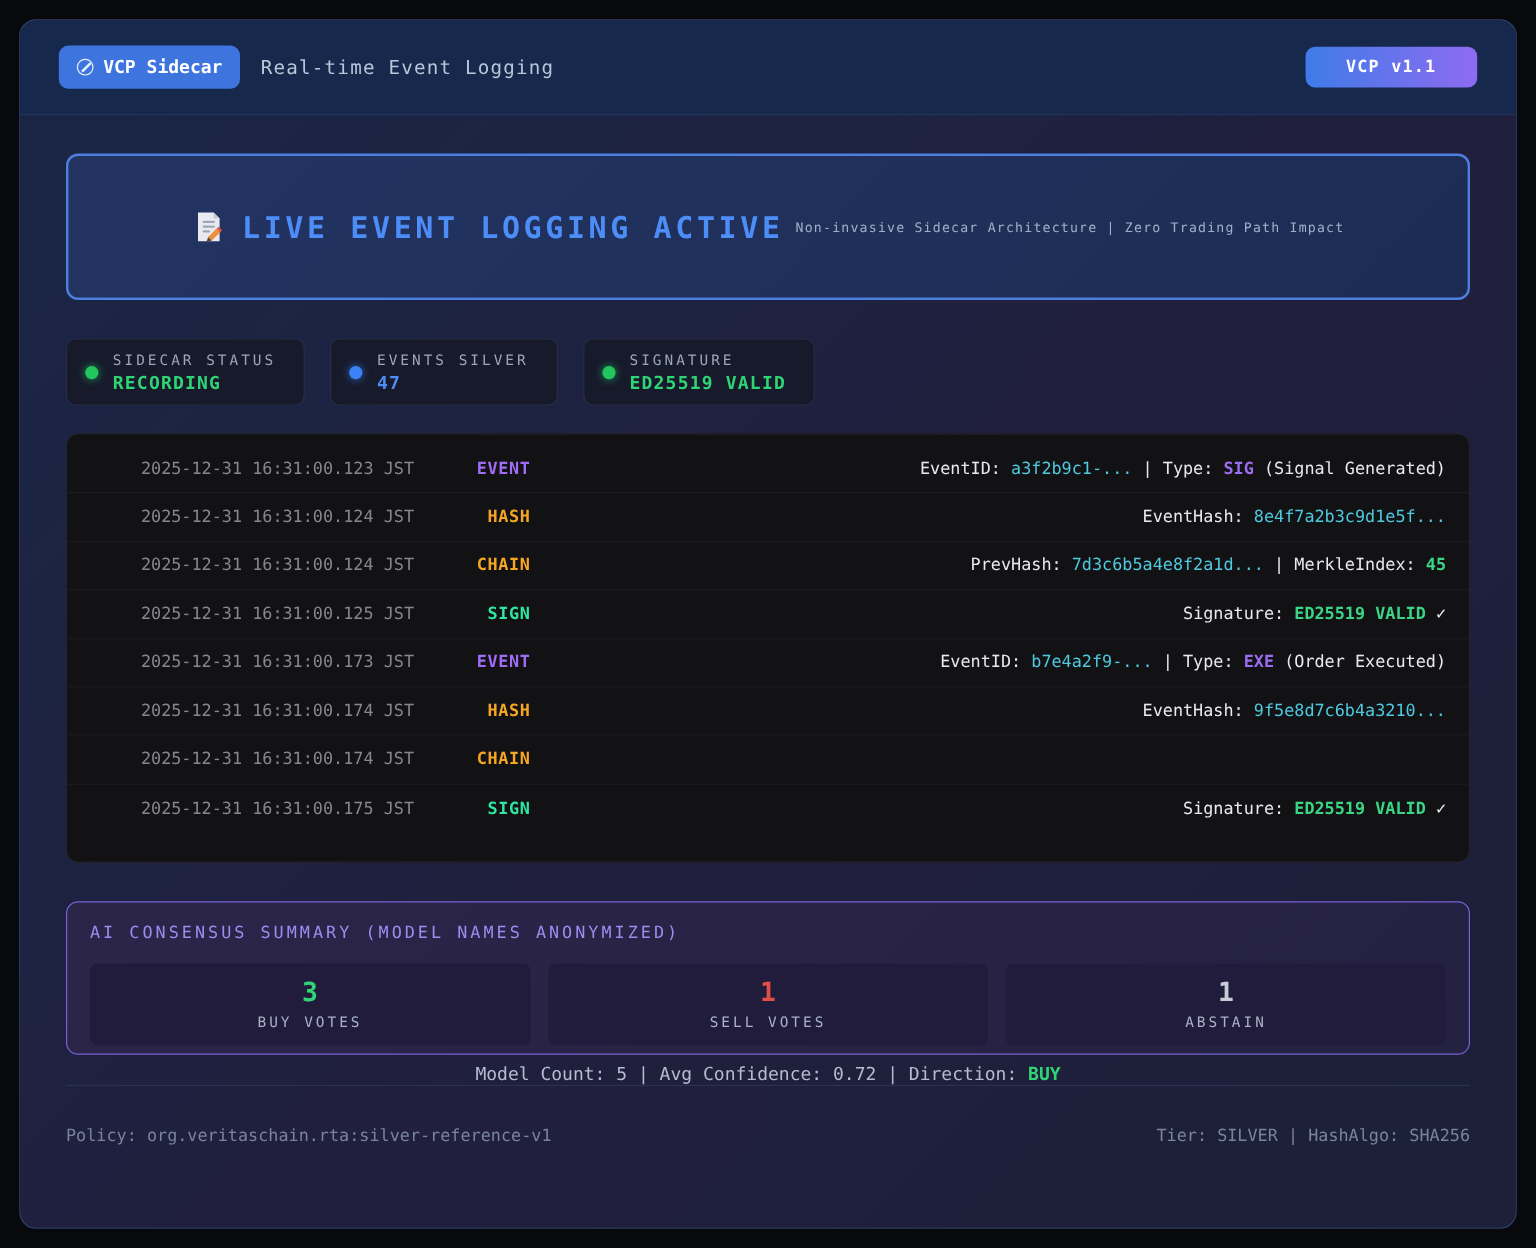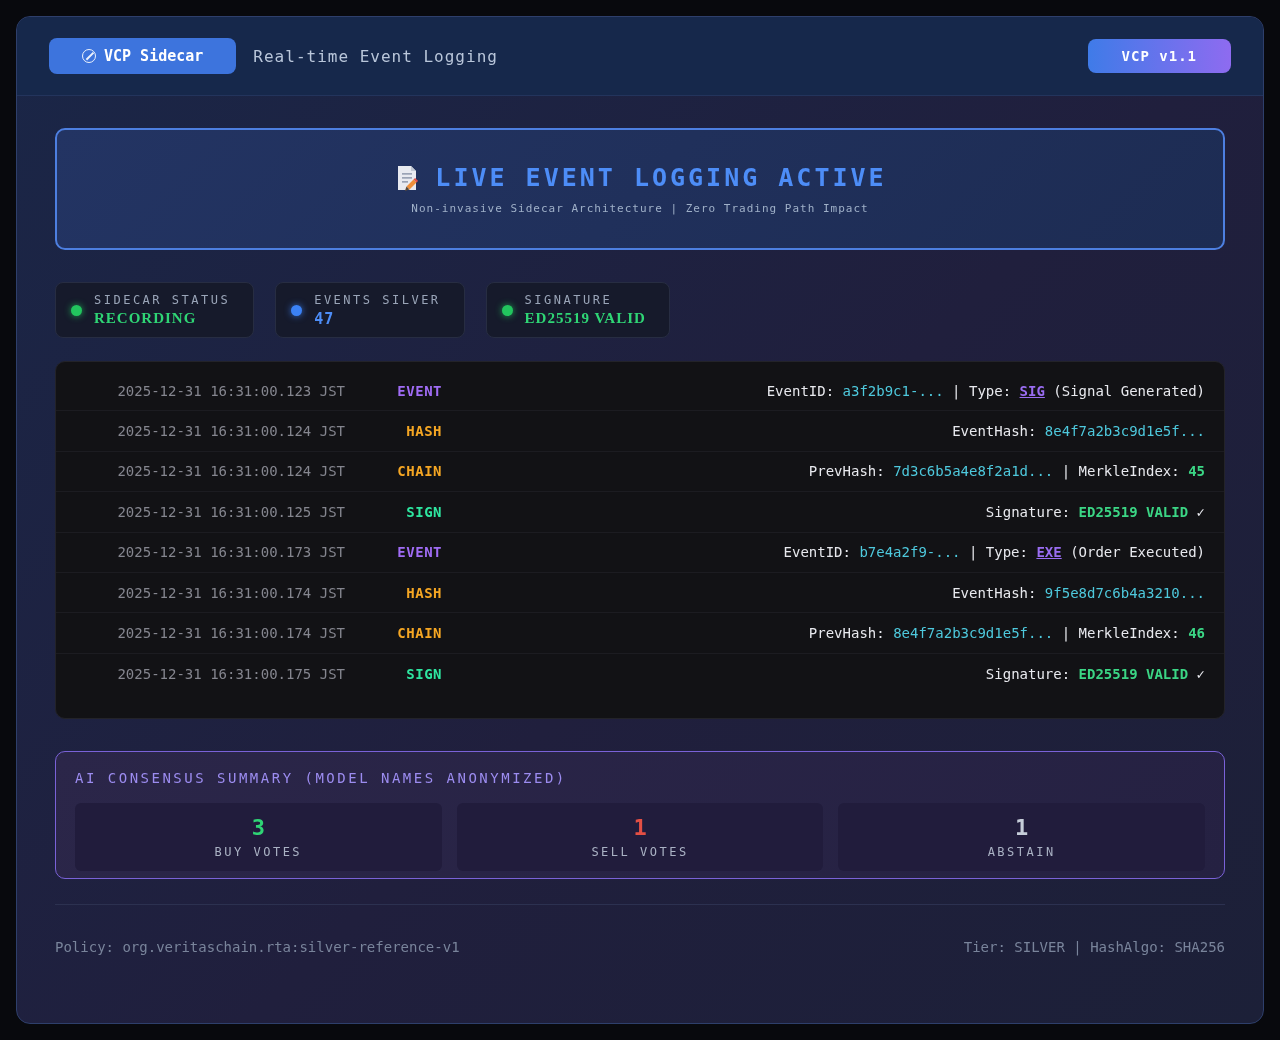--- a/index.html
+++ b/index.html
@@ -16,21 +16,21 @@
     overflow:hidden;
   }
   
   .header {
     height:79px; display:flex; align-items:center; padding:0 32px;
     background:#16284b; border-bottom:1px solid #23345c;
   }
   .app-badge {
     display:inline-flex; align-items:center; gap:8px;
     background:#3d74dd; color:#fff; font-weight:bold; font-size:15px;
-    padding:9px 33px; border-radius:8px;
+    padding:9px 15px; border-radius:8px;
   }
   .logo-circle {
     width:14px; height:14px; border:1.5px solid rgba(255,255,255,.9);
     border-radius:50%; position:relative; flex:none;
   }
   .logo-circle::after {
     content:""; position:absolute; left:50%; top:1px; bottom:1px; width:1.5px;
     background:rgba(255,255,255,.9); transform:rotate(45deg);
   }
   .header-title { margin-left:17px; color:#b9c6da; font-size:16px; letter-spacing:1px; }
@@ -38,58 +38,58 @@
   .ver-badge {
     background:linear-gradient(90deg,#3f7be8,#8e6bf0);
     color:#fff; font-weight:bold; font-size:14px;
     padding:9px 34px; border-radius:8px; letter-spacing:1px;
   }
   
   .content { padding:0 38px; }
   .banner {
     margin-top:32px; height:122px; border:2px solid #4d7fe0; border-radius:10px;
     background:linear-gradient(135deg,#233463,#1d2c53);
-    display:flex; flex-direction:column; align-items:center; justify-content:center; gap:10px;
+    display:flex; flex-direction:row; align-items:center; justify-content:center; gap:10px;
   }
   .banner-title-row { display:flex; align-items:center; gap:14px; }
   .banner-title { color:#4d8df7; font-size:25px; font-weight:bold; letter-spacing:3px; }
   .banner-sub { color:#9fb0c8; font-size:11px; letter-spacing:1px; }
   
   .status-row { margin-top:32px; display:flex; gap:21px; }
   .status-card {
     display:inline-flex; align-items:center; height:56px;
     background:#161a2b; border:1px solid #272d42; border-radius:8px;
     padding:0 23px 0 15px;
   }
   .dot { width:11px; height:11px; border-radius:50%; margin-right:12px; flex:none; }
   .dot-green { background:#22c55e; box-shadow:0 0 7px rgba(34,197,94,.8); }
   .dot-blue  { background:#3b82f6; box-shadow:0 0 7px rgba(59,130,246,.8); }
   .status-label { color:#9aa5b8; font-size:12px; letter-spacing:2.5px; }
   .status-value { font-size:15px; font-weight:bold; margin-top:3px; letter-spacing:1px; }
-  .val-green { color:#2fd575;font-family:Liberation Serif, serif; }
+  .val-green { color:#2fd575; }
   .val-blue  { color:#4d8df7; }
   
   .log-panel {
     margin-top:23px; height:358px; background:#121215;
     border:1px solid #232329; border-radius:10px; padding:9px 0; overflow:hidden;text-align:right;
   }
   .log-row {
     display:flex; align-items:center; height:40.4px; padding:0 19px;
     border-bottom:1px solid #1c1c21; font-size:14px;
   }
   .log-row:last-child { border-bottom:none; }
   .log-ts  { width:270px; flex:none; color:#85868f; }
   .log-tag { width:97px; flex:none; font-weight:bold; letter-spacing:.5px; }
   .log-msg { flex:1; white-space:nowrap; }
   .tag-purple { color:#a06cf5; }
   .tag-orange { color:#f5a623; }
   .tag-green  { color:#2ee6a0; }
   .tone-plain    { color:#e8e9ee; }
   .tone-cyan     { color:#4ec9dd; }
-  .tone-purple-b { color:#9a6df2; font-weight:bold;text-decoration:underline; }
+  .tone-purple-b { color:#9a6df2; font-weight:bold; }
   .tone-green-b  { color:#3bd685; font-weight:bold; }
   
   .consensus {
     margin-top:32px; height:128px; border:1px solid #7a62d8; border-radius:10px;
     background:linear-gradient(135deg,#2b2649,#252142); padding:18px 19px 0;
   }
   .consensus-title { color:#9c8cf0; font-size:14px; letter-spacing:2.5px; }
   .votes-row { display:flex; gap:15px; margin-top:17px; }
   .vote-card {
     flex:1; height:68px; background:#211c3c; border-radius:6px;
@@ -191,21 +191,20 @@
           <span class="log-msg"><span class="tone-plain">EventID: </span><span class="tone-cyan">b7e4a2f9-...</span><span class="tone-plain"> | Type: </span><span class="tone-purple-b">EXE</span><span class="tone-plain"> (Order Executed)</span></span>
         </div>
         <div class="log-row">
           <span class="log-ts">2025-12-31 16:31:00.174 JST</span>
           <span class="log-tag tag-orange">HASH</span>
           <span class="log-msg"><span class="tone-plain">EventHash: </span><span class="tone-cyan">9f5e8d7c6b4a3210...</span></span>
         </div>
         <div class="log-row">
           <span class="log-ts">2025-12-31 16:31:00.174 JST</span>
           <span class="log-tag tag-orange">CHAIN</span>
-          <span class="log-msg"><span class="tone-plain">PrevHash: </span><span class="tone-cyan">8e4f7a2b3c9d1e5f...</span><span class="tone-plain"> | MerkleIndex: </span><span class="tone-green-b">46</span></span>
         </div>
         <div class="log-row">
           <span class="log-ts">2025-12-31 16:31:00.175 JST</span>
           <span class="log-tag tag-green">SIGN</span>
           <span class="log-msg"><span class="tone-plain">Signature: </span><span class="tone-green-b">ED25519 VALID</span><span class="tone-plain"> ✓</span></span>
         </div>
       </div>
 
     <div class="consensus">
       <div class="consensus-title">AI CONSENSUS SUMMARY (MODEL NAMES ANONYMIZED)</div>
@@ -216,20 +215,23 @@
           </div>
           <div class="vote-card">
             <div class="vote-value vote-red">1</div>
             <div class="vote-label">SELL VOTES</div>
           </div>
           <div class="vote-card">
             <div class="vote-value vote-gray">1</div>
             <div class="vote-label">ABSTAIN</div>
           </div>
         </div>
+      <div class="consensus-summary">
+        <span>Model Count: 5 | Avg Confidence: 0.72 | Direction: </span><span class="dir-buy">BUY</span>
+      </div>
     </div>
 
     <div class="divider"></div>
 
     <div class="footer">
       <span>Policy: org.veritaschain.rta:silver-reference-v1</span>
       <span>Tier: SILVER | HashAlgo: SHA256</span>
     </div>
 
   </div>

